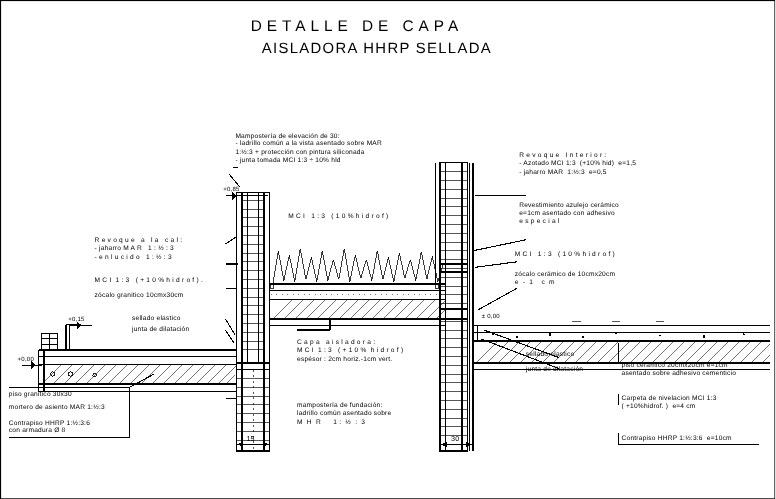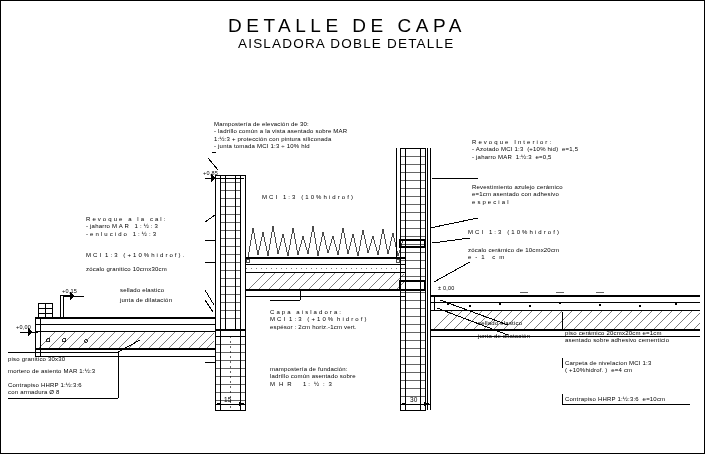--- a/index.html
+++ b/index.html
@@ -1,32 +1,32 @@
 <!DOCTYPE html>
 <html><head>
 <meta charset="utf-8">
 <style>
   html,body{margin:0;padding:0;background:#ffffff;}
   #page{position:relative;width:705px;height:454px;overflow:hidden;background:#ffffff;
         font-family:"Liberation Sans", sans-serif;color:#000;}
   .t{position:absolute;white-space:pre;font-size:6px;line-height:7.4px;letter-spacing:0.2px;}
-  .title{position:absolute;white-space:pre;font-size:19px;letter-spacing:4.5px;font-weight:400;text-align:right;}
+  .title{position:absolute;white-space:pre;font-size:14px;letter-spacing:4.5px;font-weight:400;text-align:right;}
   .title2{position:absolute;white-space:pre;font-size:13.5px;letter-spacing:1.2px;font-weight:400;}
   svg{position:absolute;left:0;top:0;overflow:visible;}
   .frame{position:absolute;left:0;top:0;width:703px;height:452px;border:1px solid #000;}
 </style>
 </head>
 <body>
 
 <div id="page">
 
   <div class="frame"></div>
 
   <div class="title" style="left:228px; top:15px;">DETALLE DE CAPA</div>
-  <div class="title2" style="left:238px; top:36px;">AISLADORA DOBLE DETALLE</div>
+  <div class="title2" style="left:238px; top:36px;">AISLADORA HHRP SELLADA</div>
 
   <svg width="705" height="454">
     <g stroke="#000" fill="none" stroke-width="1" shape-rendering="crispEdges">
 
       <rect x="215" y="175" width="30" height="235"></rect>
       <line x1="220" y1="175" x2="220" y2="410"></line>
       <line x1="240" y1="175" x2="240" y2="410"></line>
       <line x1="225" y1="175" x2="225" y2="330"></line>
       <line x1="235" y1="175" x2="235" y2="330"></line>
 

